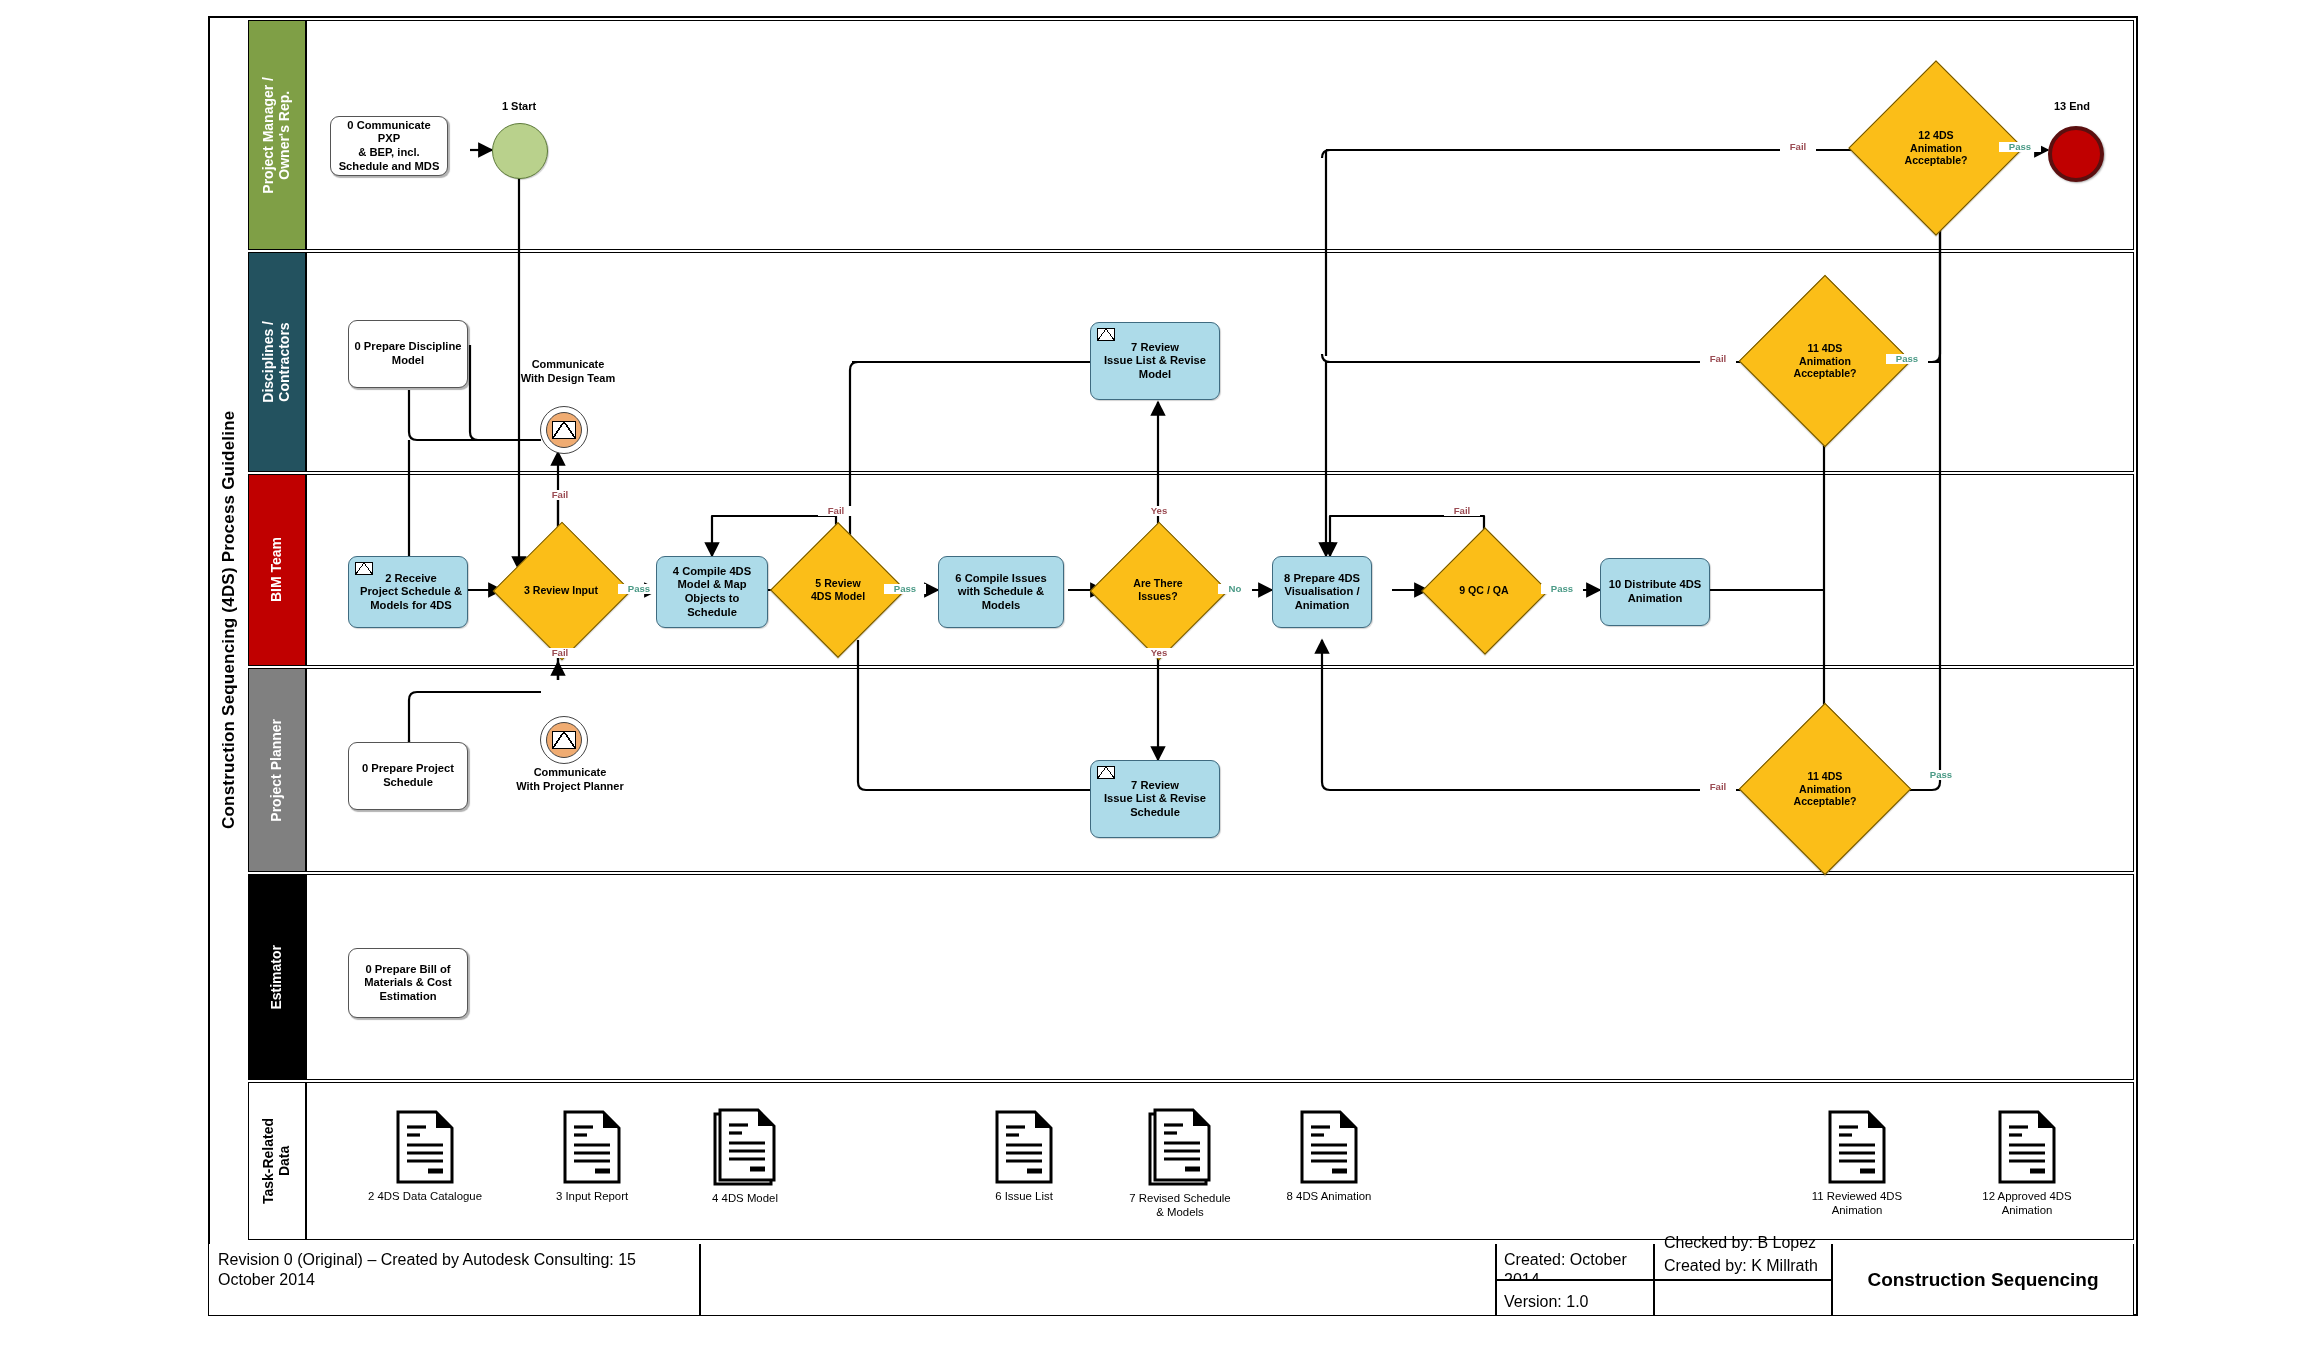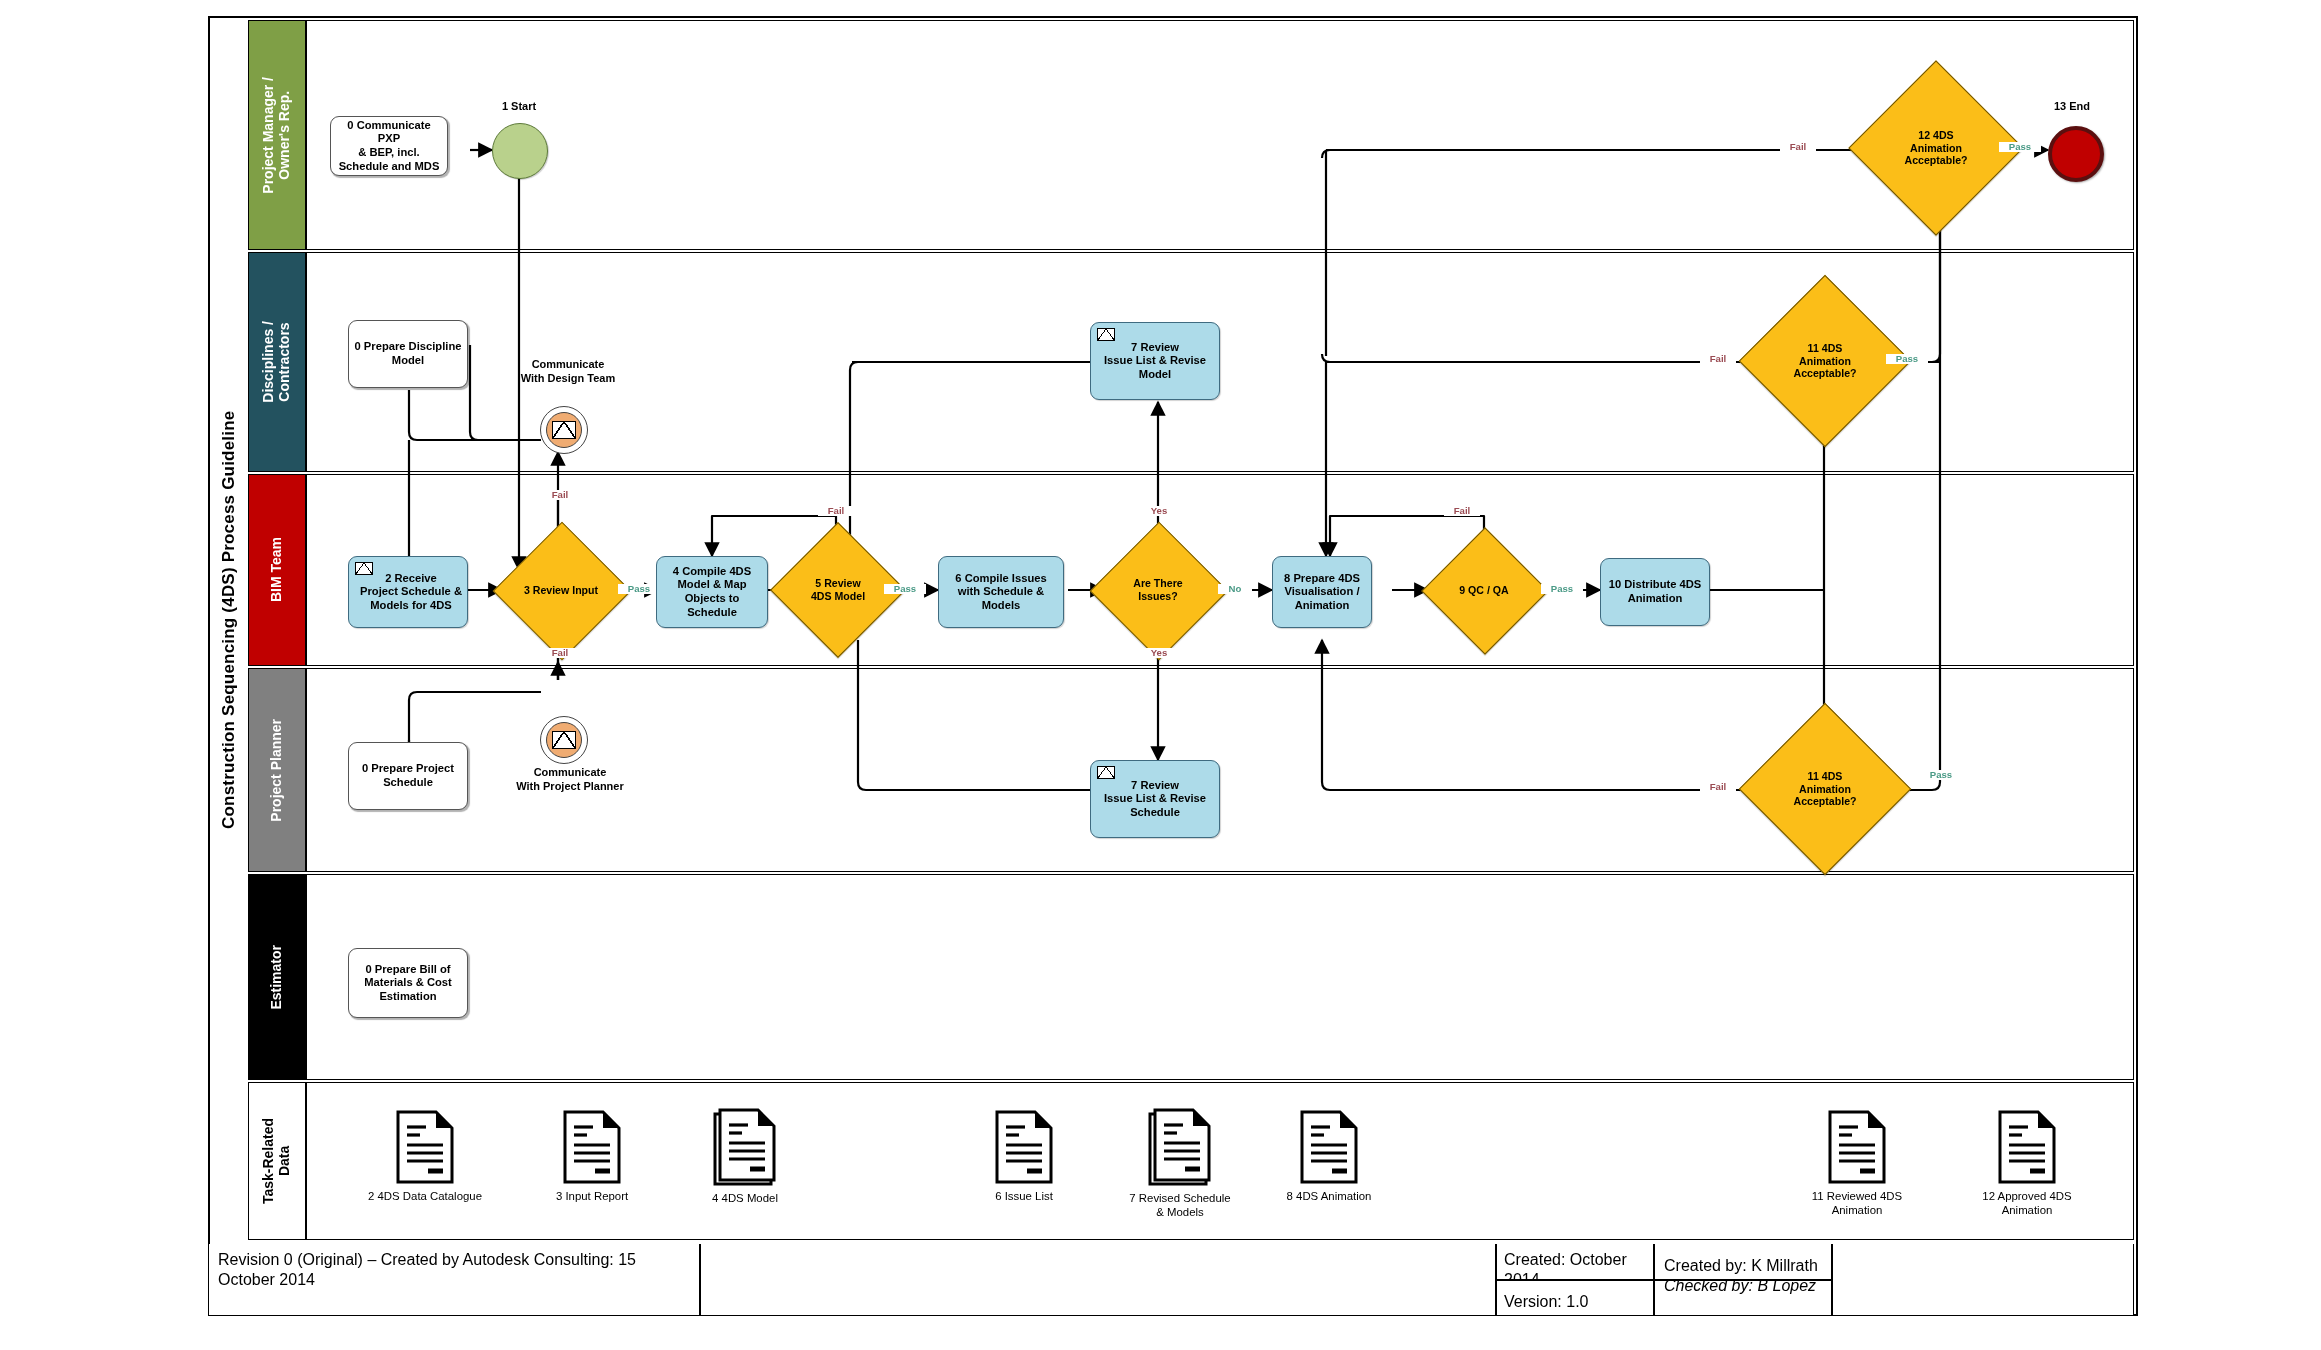--- a/index.html
+++ b/index.html
@@ -588,17 +588,18 @@
   <div class="tb" style="left:1496px;top:1244px;width:158px;height:36px;border-top:none;"></div>
   <div class="tb-txt" style="left:1504px;top:1250px;width:142px;">Created: October 2014</div>
 
   <div class="tb" style="left:1496px;top:1280px;width:158px;height:36px;"></div>
   <div class="tb-txt" style="left:1504px;top:1292px;width:142px;">Version: 1.0</div>
 
   <div class="tb" style="left:1654px;top:1244px;width:178px;height:36px;border-top:none;"></div>
   <div class="tb-txt" style="left:1664px;top:1256px;width:164px;">Created by: K Millrath</div>
 
   <div class="tb" style="left:1654px;top:1280px;width:178px;height:36px;"></div>
-  <div class="tb-txt" style="left:1664px;top:1276px;width:164px;font-style:italic;">Checked by: B Lopez</div>
+  <div class="tb-txt" style="left:1664px;top:1233px;width:164px;">Checked by: B Lopez</div>
 
   <div class="tb" style="left:1832px;top:1244px;width:302px;height:72px;border-top:none;"></div>
+  <div class="tb-title" style="left:1832px;top:1244px;width:302px;height:72px;">Construction Sequencing</div>
 
 </div>
 
 </body></html>

